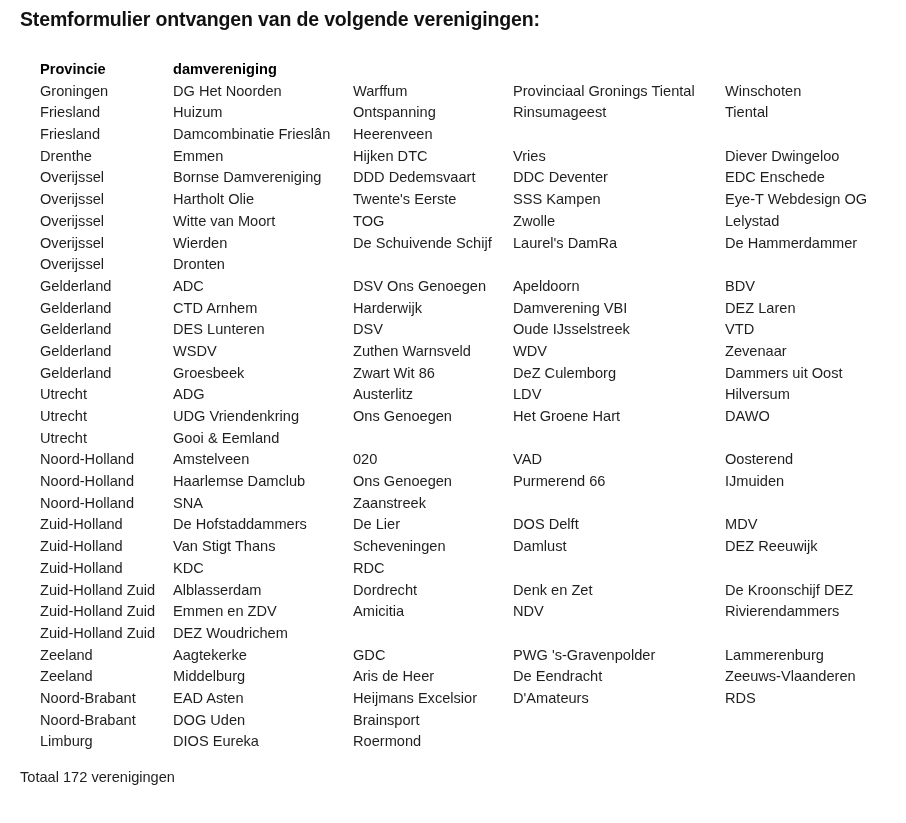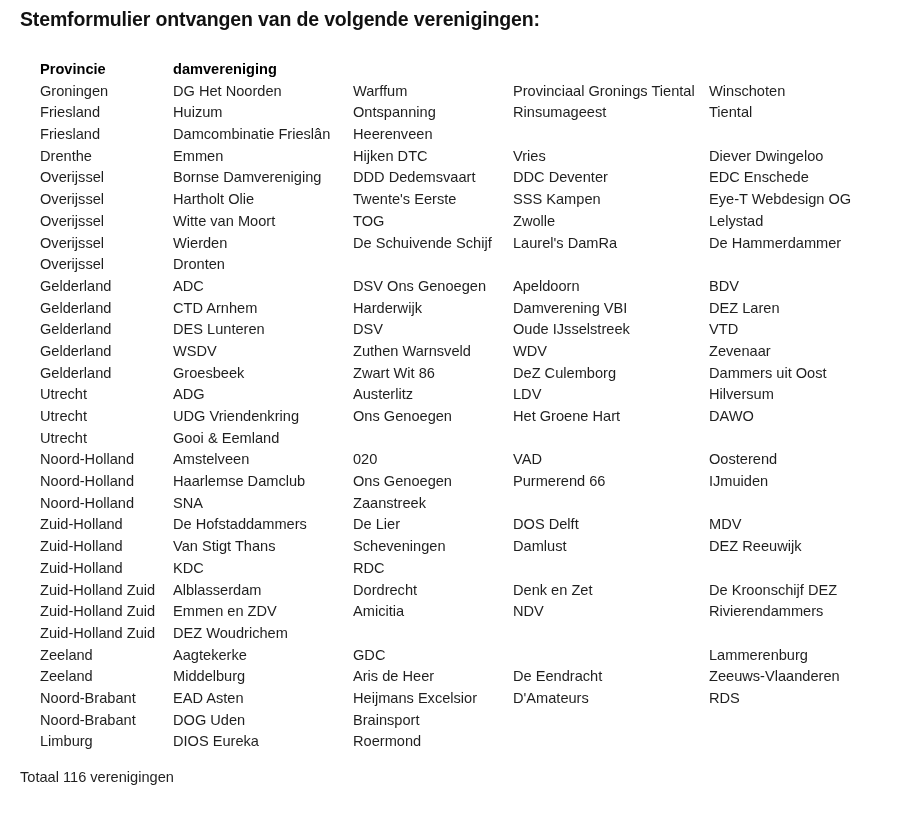--- a/index.html
+++ b/index.html
@@ -48,21 +48,21 @@
     top: 0;
     font-size: 14.6px;
     line-height: 21.7px;
     white-space: nowrap;
     color: #1f1f1f;
   }
   .c0 { left: 20px; }
   .c1 { left: 153px; }
   .c2 { left: 333px; }
   .c3 { left: 493px; }
-  .c4 { left: 689px; }
+  .c4 { left: 705px; }
   .hdr .cell {
     font-weight: bold;
     color: #000000;
   }
   .total {
     position: absolute;
     left: 20px;
     top: 769px;
     font-size: 14.6px;
     white-space: nowrap;
@@ -274,20 +274,21 @@
           <div class="cell c0">Zuid-Holland Zuid</div>
           <div class="cell c1">DEZ Woudrichem</div>
           <div class="cell c2"></div>
           <div class="cell c3"></div>
           <div class="cell c4"></div>
         </div>
         <div class="row">
           <div class="cell c0">Zeeland</div>
           <div class="cell c1">Aagtekerke</div>
           <div class="cell c2">GDC</div>
+          <div class="cell c3">PWG 's-Gravenpolder</div>
           <div class="cell c4">Lammerenburg</div>
         </div>
         <div class="row">
           <div class="cell c0">Zeeland</div>
           <div class="cell c1">Middelburg</div>
           <div class="cell c2">Aris de Heer</div>
           <div class="cell c3">De Eendracht</div>
           <div class="cell c4">Zeeuws-Vlaanderen</div>
         </div>
         <div class="row">
@@ -307,16 +308,16 @@
         <div class="row">
           <div class="cell c0">Limburg</div>
           <div class="cell c1">DIOS Eureka</div>
           <div class="cell c2">Roermond</div>
           <div class="cell c3"></div>
           <div class="cell c4"></div>
         </div>
       </div>
   </div>
 
-  <div class="total">Totaal 116 verenigingen</div>
+  <div class="total">Totaal 172 verenigingen</div>
   <div class="place-date">Veenendaal, 10 juli 2019</div>
 
 </div>
 
 </body></html>

